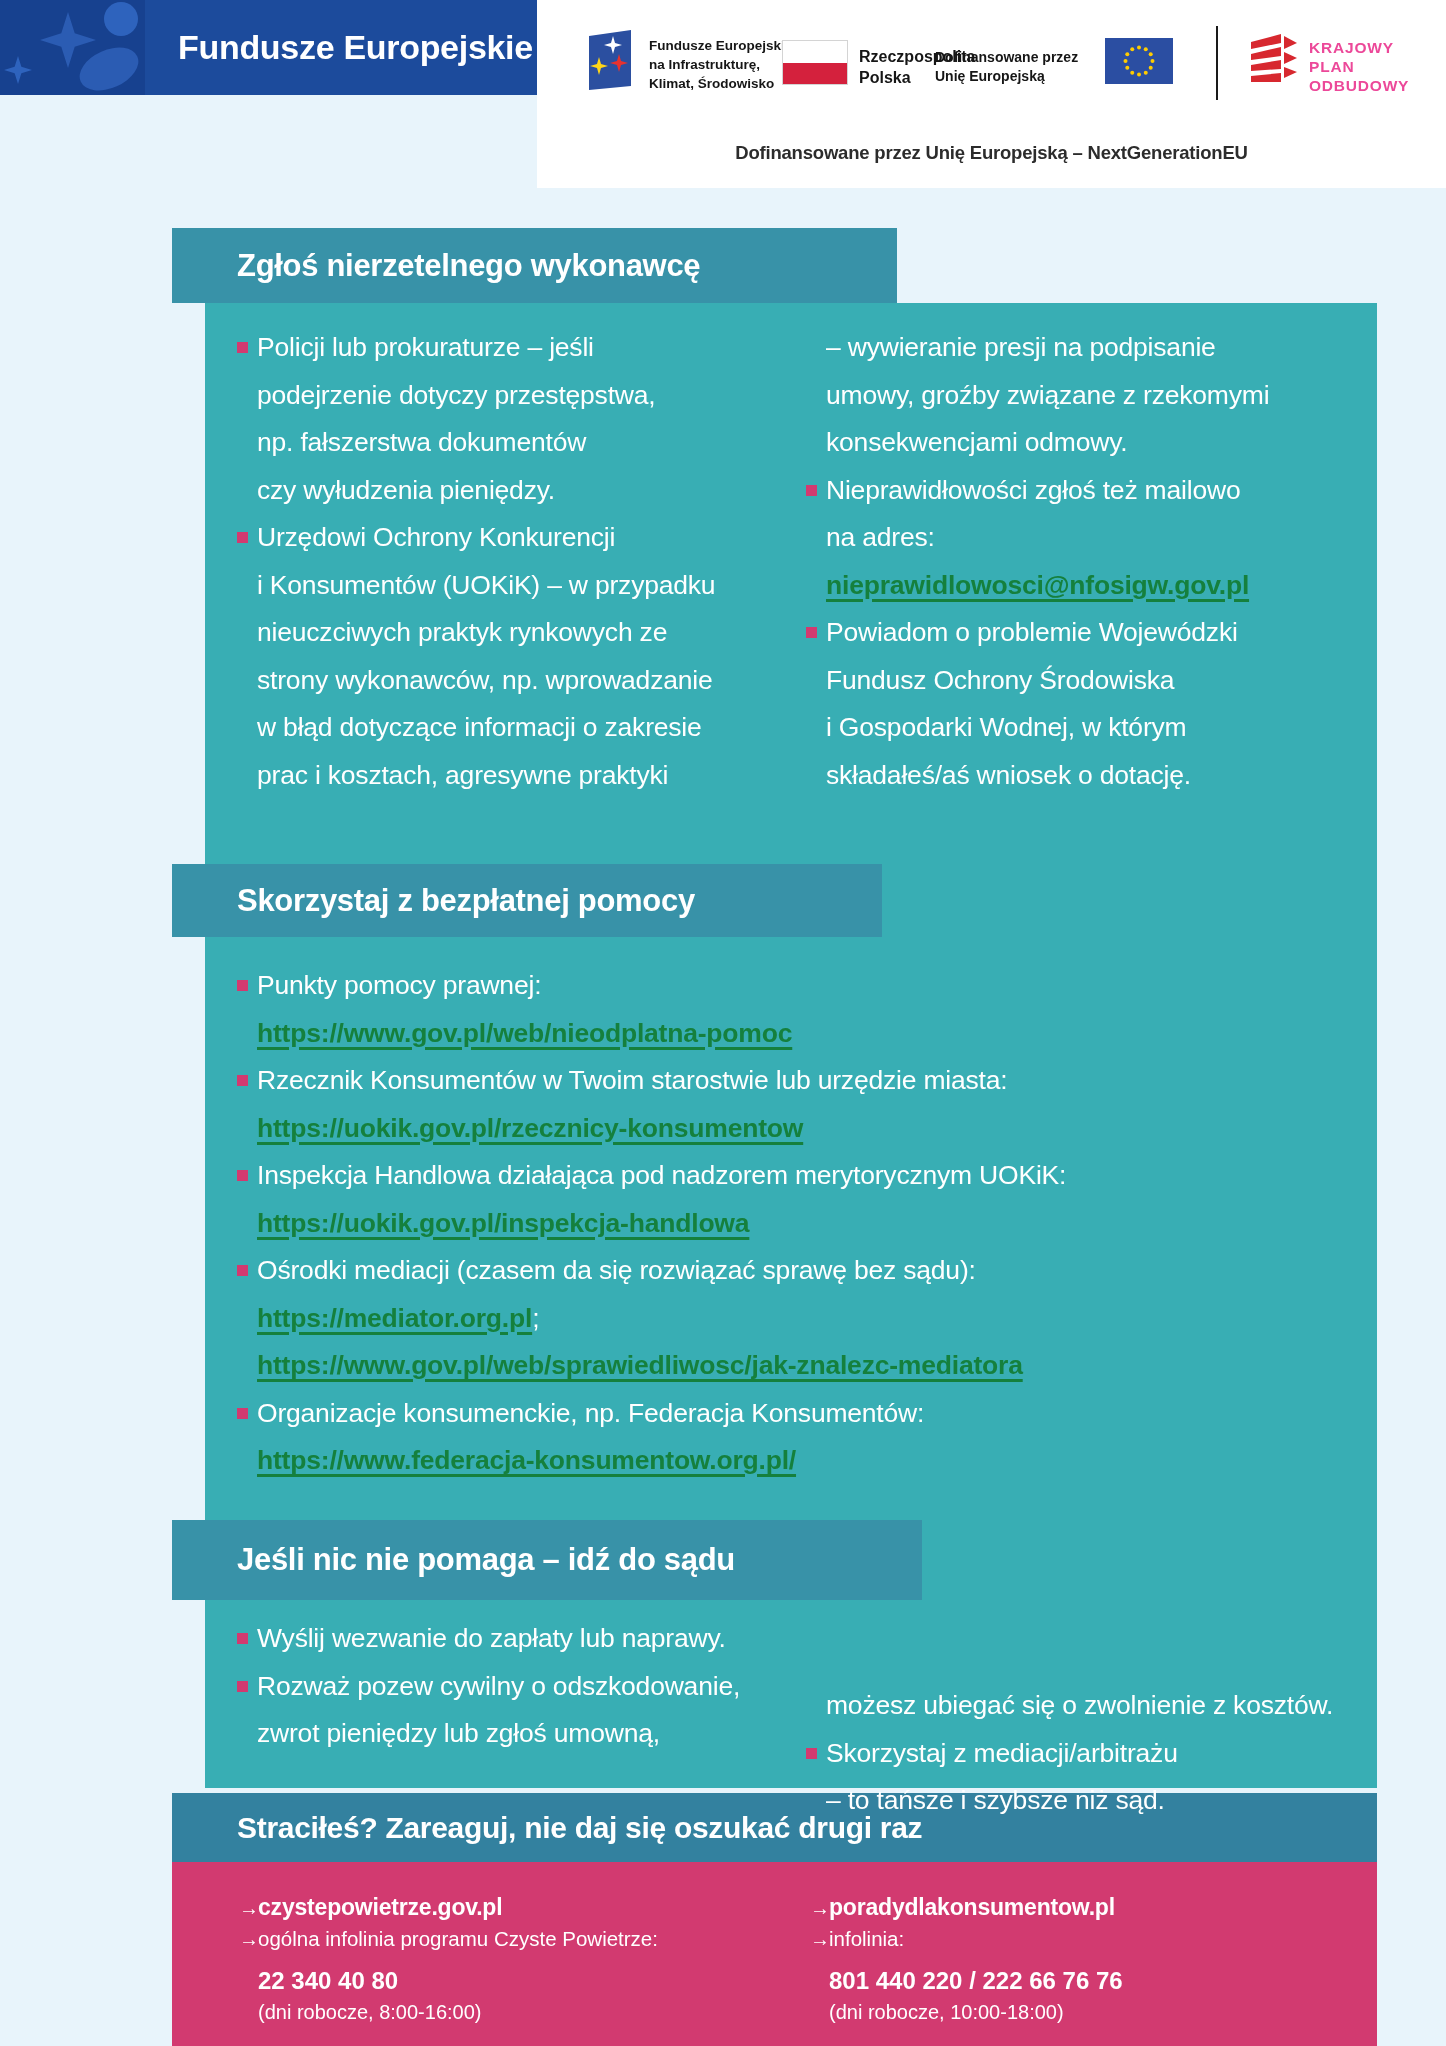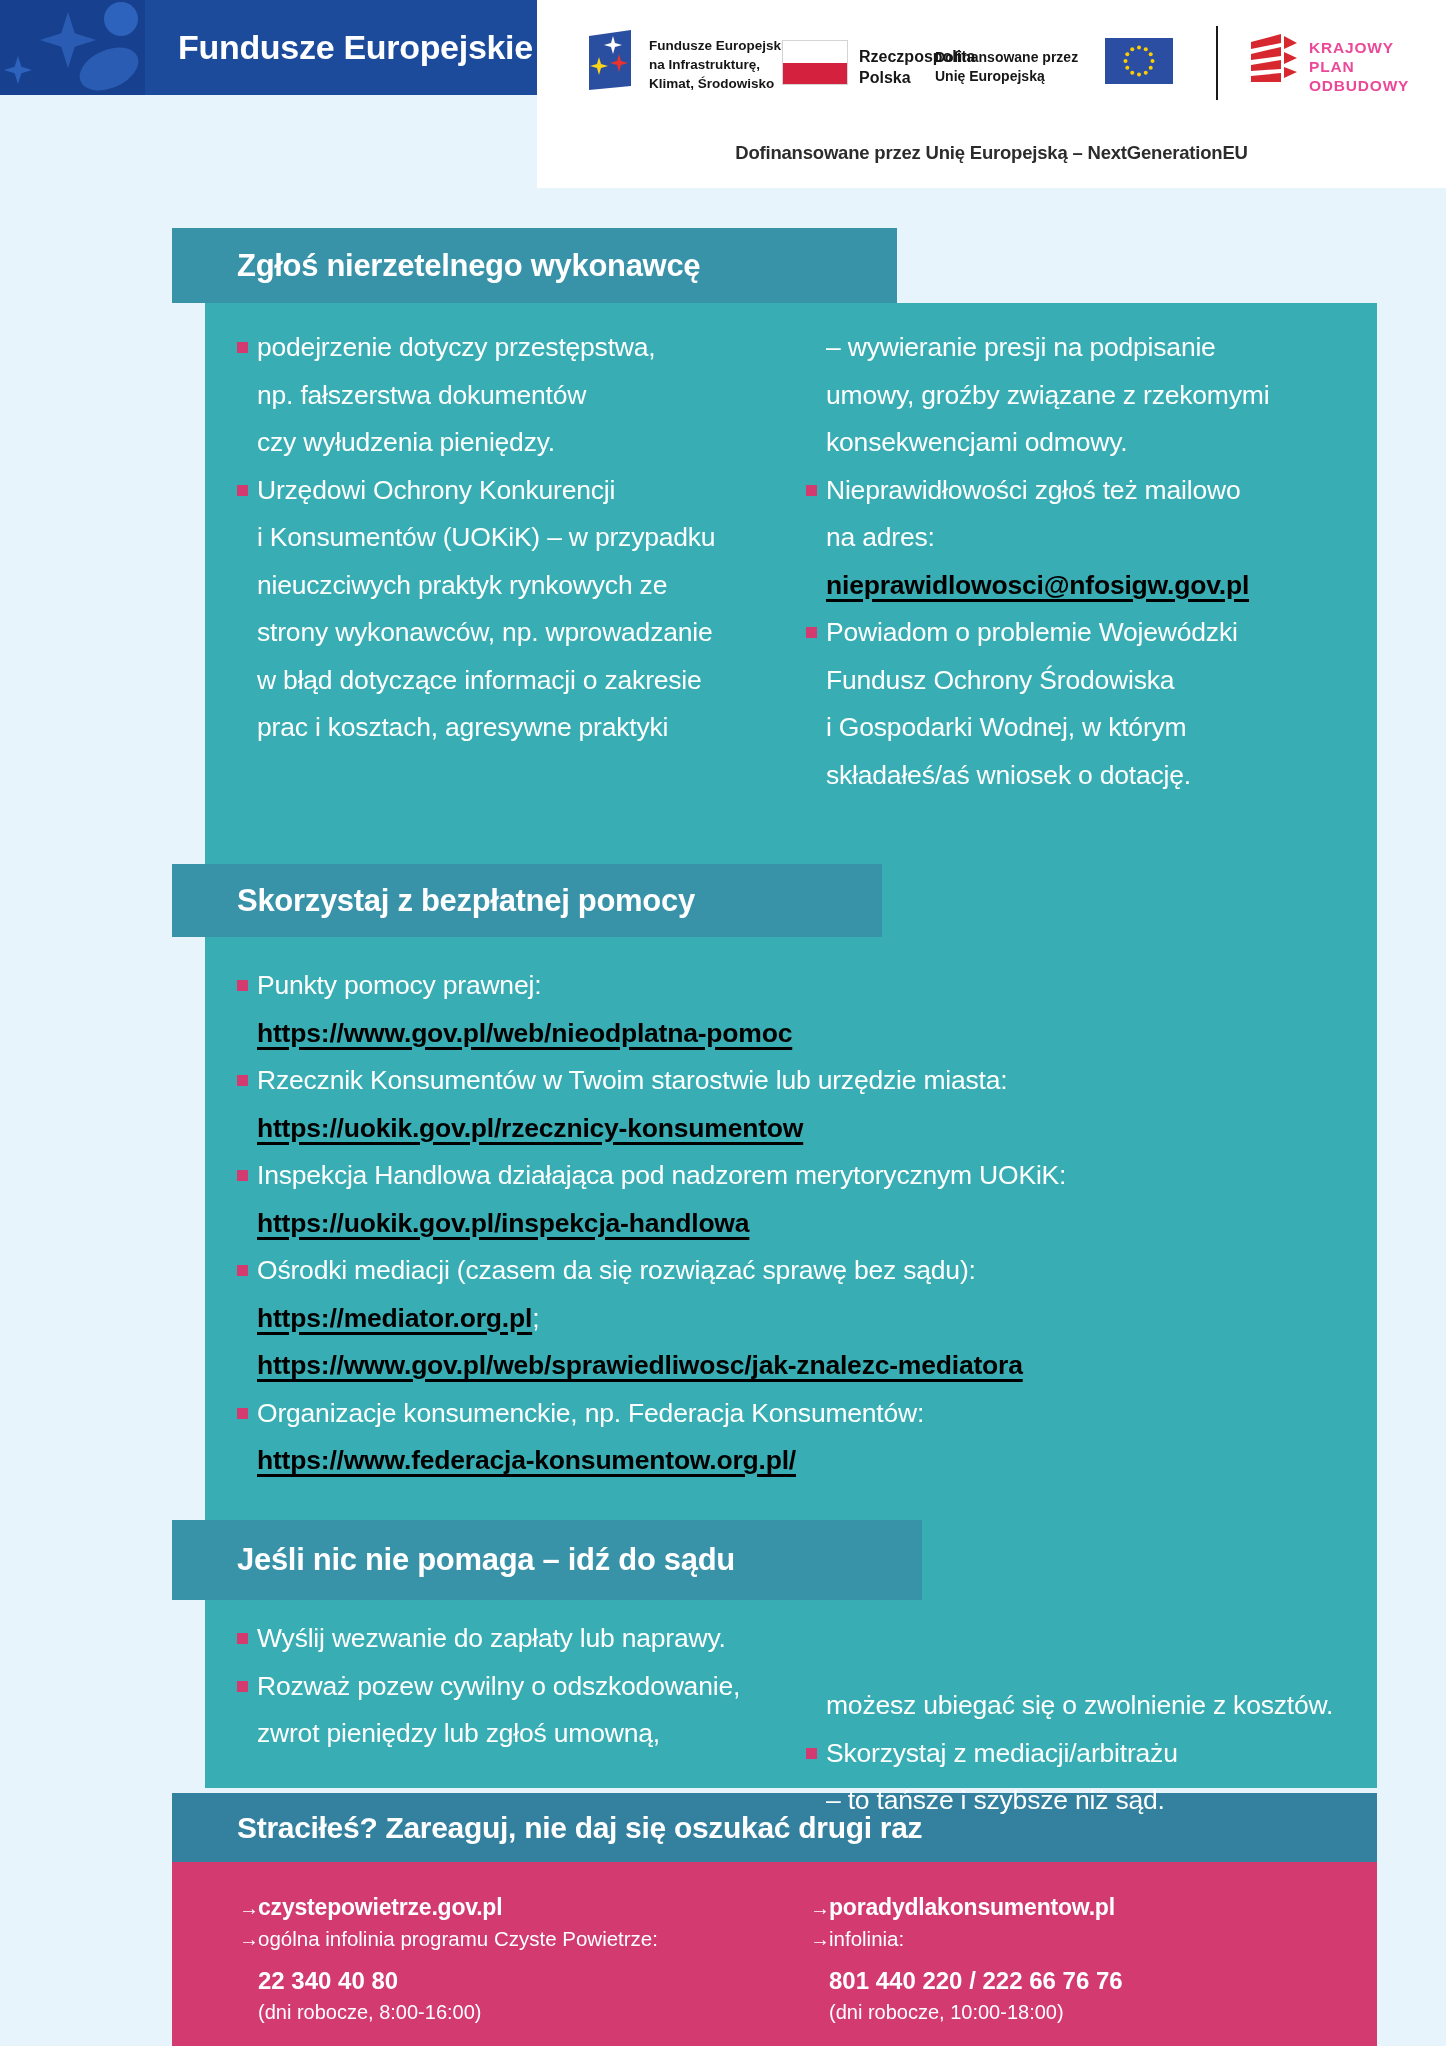--- a/index.html
+++ b/index.html
@@ -58,21 +58,21 @@
   .sec1-right{left:806px;top:324px;width:560px;}
   .sec2{left:237px;top:962px;width:1140px;}
   .sec3-left{left:237px;top:1615px;width:565px;}
   .sec3-right{left:806px;top:1682px;width:560px;}
   .item{display:flex;}
   .bullet{flex:none;width:11px;height:11px;background:#d23a70;margin:18px 9px 0 0;}
   .bullet.ghost{visibility:hidden;}
   .ibody{flex:1;min-width:0;}
   .ln{line-height:47.5px;font-size:26.5px;color:#ffffff;letter-spacing:-0.2px;white-space:nowrap;}
   .lnk{
-    color:#000000;font-weight:bold;
+    color:#15803d;font-weight:bold;
     text-decoration:underline;text-decoration-thickness:2.5px;text-underline-offset:5px;
   }
   
   .footer{position:absolute;left:172px;top:1862px;width:1205px;height:184px;background:#d23a70;z-index:2;color:#fff;}
   .fcol{position:absolute;top:0;}
   .fcol-left{left:67px;}
   .fcol-right{left:638px;}
   .frow{display:flex;align-items:baseline;}
   .farrow{font-weight:bold;font-size:20px;width:19px;flex:none;}
   .fsite{margin-top:32px;font-size:23px;font-weight:bold;letter-spacing:-0.2px;}
@@ -160,20 +160,21 @@
   <div class="funding-note">Dofinansowane przez Unię Europejską – NextGenerationEU</div>
 </div>
 
 <div class="content-panel"></div>
 
 <div class="band band1">Zgłoś nierzetelnego wykonawcę</div>
 <div class="col sec1-left">
     <div class="item">
       <span class="bullet"></span>
       <div class="ibody">
+        <div class="ln"><span>Policji lub prokuraturze – jeśli</span></div>
         <div class="ln"><span>podejrzenie dotyczy przestępstwa,</span></div>
         <div class="ln"><span>np. fałszerstwa dokumentów</span></div>
         <div class="ln"><span>czy wyłudzenia pieniędzy.</span></div>
       </div>
     </div>
     <div class="item">
       <span class="bullet"></span>
       <div class="ibody">
         <div class="ln"><span>Urzędowi Ochrony Konkurencji</span></div>
         <div class="ln"><span>i Konsumentów (UOKiK) – w przypadku</span></div>

